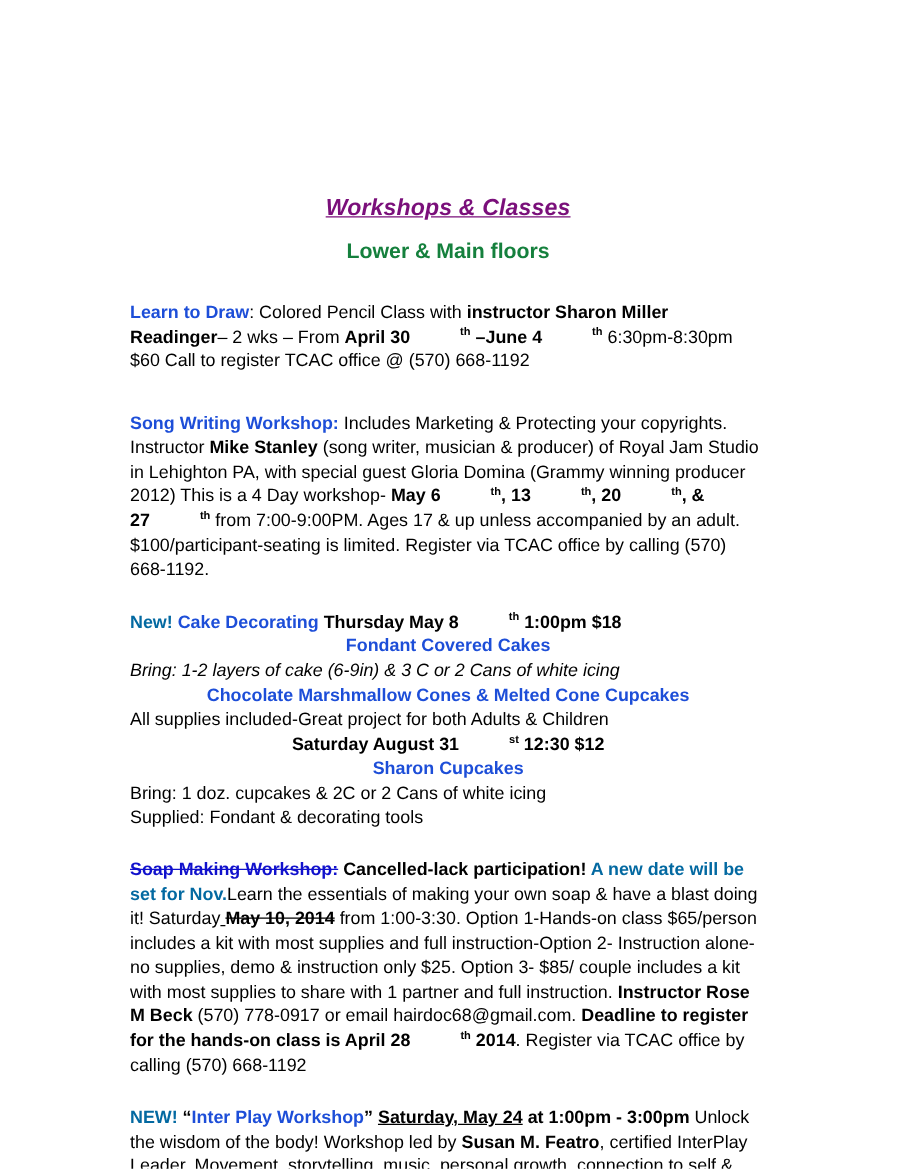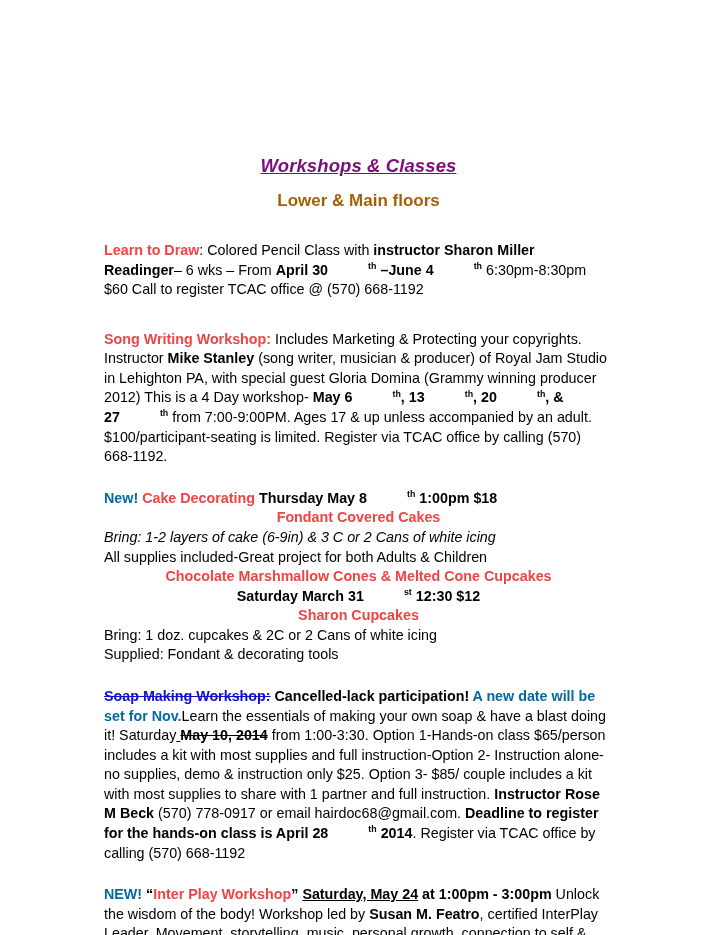--- a/index.html
+++ b/index.html
@@ -30,34 +30,34 @@
     font-style: italic;
     text-decoration: underline;
     color: #7a0f7a;
     margin: 0 0 5px 0;
     letter-spacing: 0.1px;
   }
   .doc-subtitle {
     text-align: center;
     font-size: 17px;
     font-weight: bold;
-    color: #a16207;
+    color: #15803d;
     margin: 14px 0 0 0;
   }
   .block {
     font-size: 14.3px;
     line-height: 1.37;
     margin: 0;
   }
   .gap-lg { height: 30px; }
   .gap-md { height: 22px; }
   .ctr { text-align: center; }
   b, .b { font-weight: bold; }
   .i { font-style: italic; }
-  .blue { color: #ef4444; }
+  .blue { color: #1d4ed8; }
   .red { color: #0369a1; }
   .u { text-decoration: underline; }
   .strike { text-decoration: line-through; }
   .blue-strike { color: #1111cc; text-decoration: line-through; }
   sup {
     font-size: 0.62em;
     vertical-align: super;
     line-height: 0;
     margin-left: 40px;
   }
@@ -66,41 +66,41 @@
 <body>
 
 <div class="page">
 
   <h1 class="doc-title">Workshops &amp; Classes</h1>
 
   <h2 class="doc-subtitle">Lower &amp; Main floors</h2>
 
   <div class="gap-lg"></div>
 
-  <p class="block"><span class="blue b">Learn to Draw</span><span>: Colored Pencil Class with </span><span class="b">instructor Sharon Miller Readinger</span><span>– 6 wks – From </span><span class="b">April 30</span><sup class="b">th</sup><span class="b"> –June 4</span><sup class="b">th</sup><span> 6:30pm-8:30pm $60 Call to register TCAC office @ (570) 668-1192</span></p>
+  <p class="block"><span class="blue b">Learn to Draw</span><span>: Colored Pencil Class with </span><span class="b">instructor Sharon Miller Readinger</span><span>– 2 wks – From </span><span class="b">April 30</span><sup class="b">th</sup><span class="b"> –June 4</span><sup class="b">th</sup><span> 6:30pm-8:30pm $60 Call to register TCAC office @ (570) 668-1192</span></p>
 
   <div class="gap-lg"></div>
 
   <p class="block"><span class="blue b">Song Writing Workshop:</span><span> Includes Marketing &amp; Protecting your copyrights. Instructor </span><span class="b">Mike Stanley</span><span> (song writer, musician &amp; producer) of Royal Jam Studio in Lehighton PA, with special guest Gloria Domina (Grammy winning producer 2012) This is a 4 Day workshop- </span><span class="b">May 6</span><sup class="b">th</sup><span class="b">, 13</span><sup class="b">th</sup><span class="b">, 20</span><sup class="b">th</sup><span class="b">, &amp; 27</span><sup class="b">th</sup><span> from 7:00-9:00PM. Ages 17 &amp; up unless accompanied by an adult. $100/participant-seating is limited. Register via TCAC office by calling (570) 668-1192.</span></p>
 
   <div class="gap-md"></div>
 
   <p class="block"><span class="red b">New! </span><span class="blue b">Cake Decorating</span><span class="b"> Thursday May 8</span><sup class="b">th</sup><span class="b"> 1:00pm $18</span></p>
 
   <p class="block ctr"><span class="blue b">Fondant Covered Cakes</span></p>
 
   <p class="block i">Bring: 1-2 layers of cake (6-9in) &amp; 3 C or 2 Cans of white icing</p>
 
 
 
+  <p class="block ctr"><span class="blue b">Chocolate Marshmallow Cones &amp; Melted Cone Cupcakes</span></p>
+
   <p class="block">All supplies included-Great project for both Adults &amp; Children</p>
 
-  <p class="block ctr"><span class="blue b">Chocolate Marshmallow Cones &amp; Melted Cone Cupcakes</span></p>
-
-  <p class="block ctr"><span class="b">Saturday March 31</span><sup class="b">st</sup><span class="b">  12:30  $12</span></p>
+  <p class="block ctr"><span class="b">Saturday August 31</span><sup class="b">st</sup><span class="b">  12:30  $12</span></p>
 
   <p class="block ctr"><span class="blue b">Sharon Cupcakes</span></p>
 
   <p class="block">Bring: 1 doz. cupcakes &amp; 2C or 2 Cans of white icing</p>
 
   <p class="block">Supplied: Fondant &amp; decorating tools</p>
 
   <div class="gap-md"></div>
 
   <p class="block"><span class="blue-strike b">Soap Making Workshop:</span><span class="b"> Cancelled-lack participation! </span><span class="red b">A new date will be set for Nov.</span><span>Learn the essentials of making your own soap &amp; have a blast doing it! Saturday</span><span class="u"> </span><span class="strike b"> May 10, 2014</span><span> from 1:00-3:30. Option 1-Hands-on class $65/person includes a kit with most supplies and full instruction-Option 2- Instruction alone-no supplies, demo &amp; instruction only $25. Option 3- $85/ couple includes a kit with most supplies to share with 1 partner and full instruction. </span><span class="b">Instructor Rose M Beck</span><span> (570) 778-0917 or email hairdoc68@gmail.com. </span><span class="b">Deadline to register for the hands-on class is April 28</span><sup class="b">th</sup><span class="b"> 2014</span><span>. Register via TCAC office by calling (570) 668-1192</span></p>

